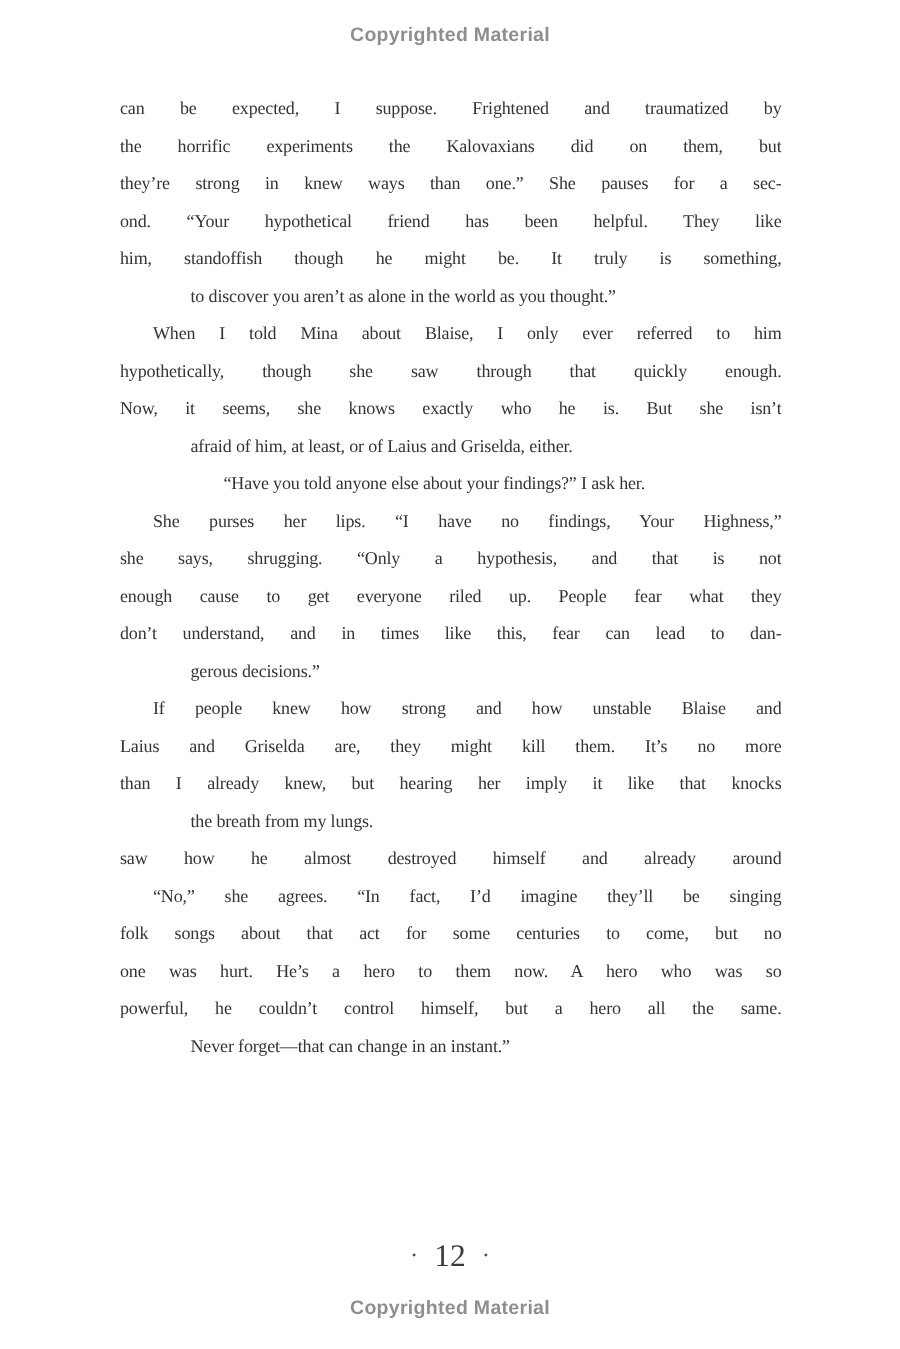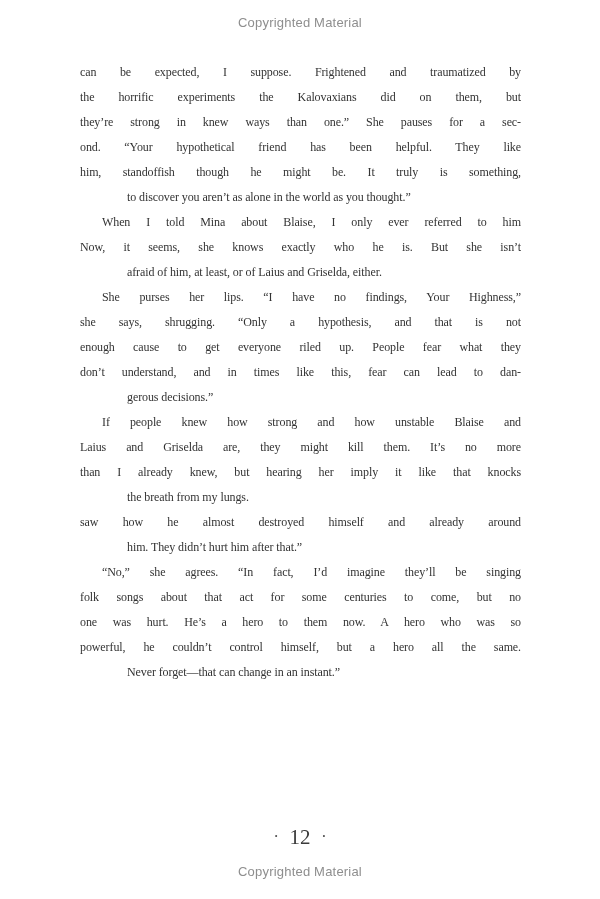--- a/index.html
+++ b/index.html
@@ -14,21 +14,21 @@
     background: #ffffff;
     overflow: hidden;
     font-family: "Liberation Serif", serif;
   }
   .notice {
     position: absolute;
     left: 0;
     width: 600px;
     text-align: center;
     font-family: "Liberation Sans", sans-serif;
-    font-weight: normal;
+    font-weight: bold;
     font-size: 13px;
     color: #8e8e8e;
     letter-spacing: 0.2px;
   }
   .notice.top { top: 15px; }
   .notice.bottom { top: 864px; }
   .body-text {
     position: absolute;
     left: 80px;
     top: 60px;
@@ -79,39 +79,42 @@
       <div class="paragraph">
         <div class="line">can be expected, I suppose. Frightened and traumatized by</div>
         <div class="line">the horrific experiments the Kalovaxians did on them, but</div>
         <div class="line">they’re strong in knew ways than one.” She pauses for a sec-</div>
         <div class="line">ond. “Your hypothetical friend has been helpful. They like</div>
         <div class="line">him, standoffish though he might be. It truly is something,</div>
         <div class="line para-last">to discover you aren’t as alone in the world as you thought.”</div>
       </div>
       <div class="paragraph">
         <div class="line indent-first">When I told Mina about Blaise, I only ever referred to him</div>
+        <div class="line">hypothetically, though she saw through that quickly enough.</div>
         <div class="line">Now, it seems, she knows exactly who he is. But she isn’t</div>
         <div class="line para-last">afraid of him, at least, or of Laius and Griselda, either.</div>
+      </div>
+      <div class="paragraph">
+        <div class="line para-last indent-first">“Have you told anyone else about your findings?” I ask her.</div>
       </div>
       <div class="paragraph">
         <div class="line indent-first">She purses her lips. “I have no findings, Your Highness,”</div>
         <div class="line">she says, shrugging. “Only a hypothesis, and that is not</div>
         <div class="line">enough cause to get everyone riled up. People fear what they</div>
         <div class="line">don’t understand, and in times like this, fear can lead to dan-</div>
         <div class="line para-last">gerous decisions.”</div>
       </div>
       <div class="paragraph">
         <div class="line indent-first">If people knew how strong and how unstable Blaise and</div>
         <div class="line">Laius and Griselda are, they might kill them. It’s no more</div>
         <div class="line">than I already knew, but hearing her imply it like that knocks</div>
         <div class="line para-last">the breath from my lungs.</div>
       </div>
       <div class="paragraph">
         <div class="line">saw how he almost destroyed himself and already around</div>
-        <div class="line para-last">him. They didn’t hurt him after that.”</div>
       </div>
       <div class="paragraph">
         <div class="line indent-first">“No,” she agrees. “In fact, I’d imagine they’ll be singing</div>
         <div class="line">folk songs about that act for some centuries to come, but no</div>
         <div class="line">one was hurt. He’s a hero to them now. A hero who was so</div>
         <div class="line">powerful, he couldn’t control himself, but a hero all the same.</div>
         <div class="line para-last">Never forget—that can change in an instant.”</div>
       </div>
     </div>
 

